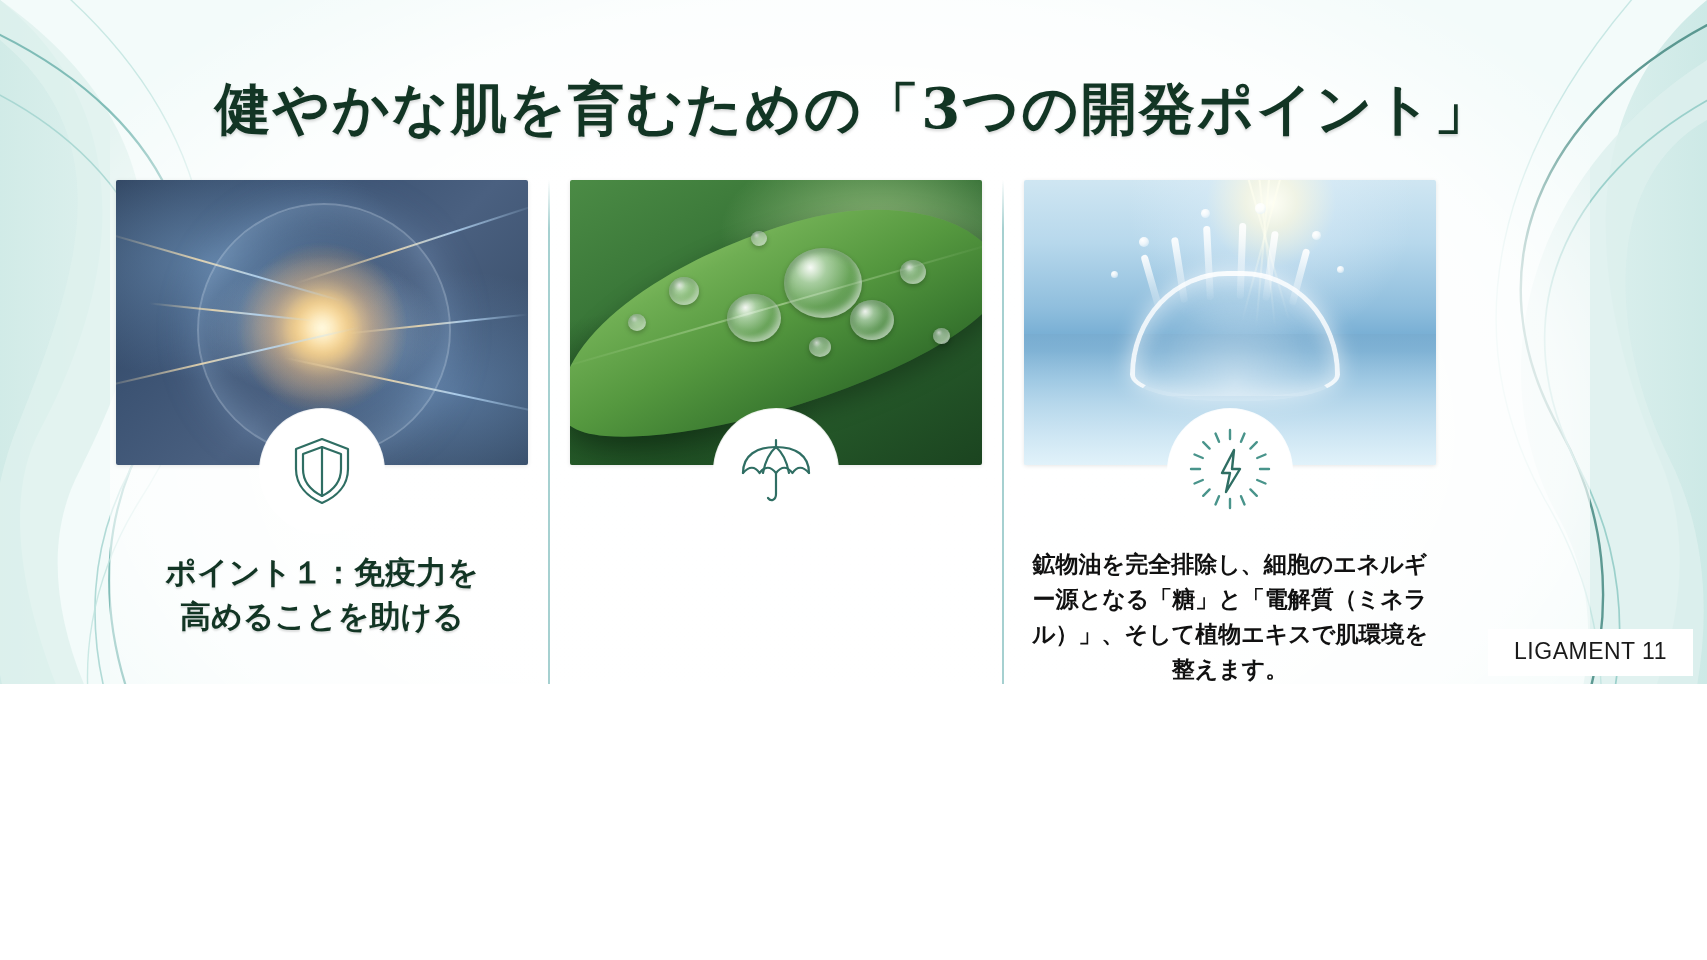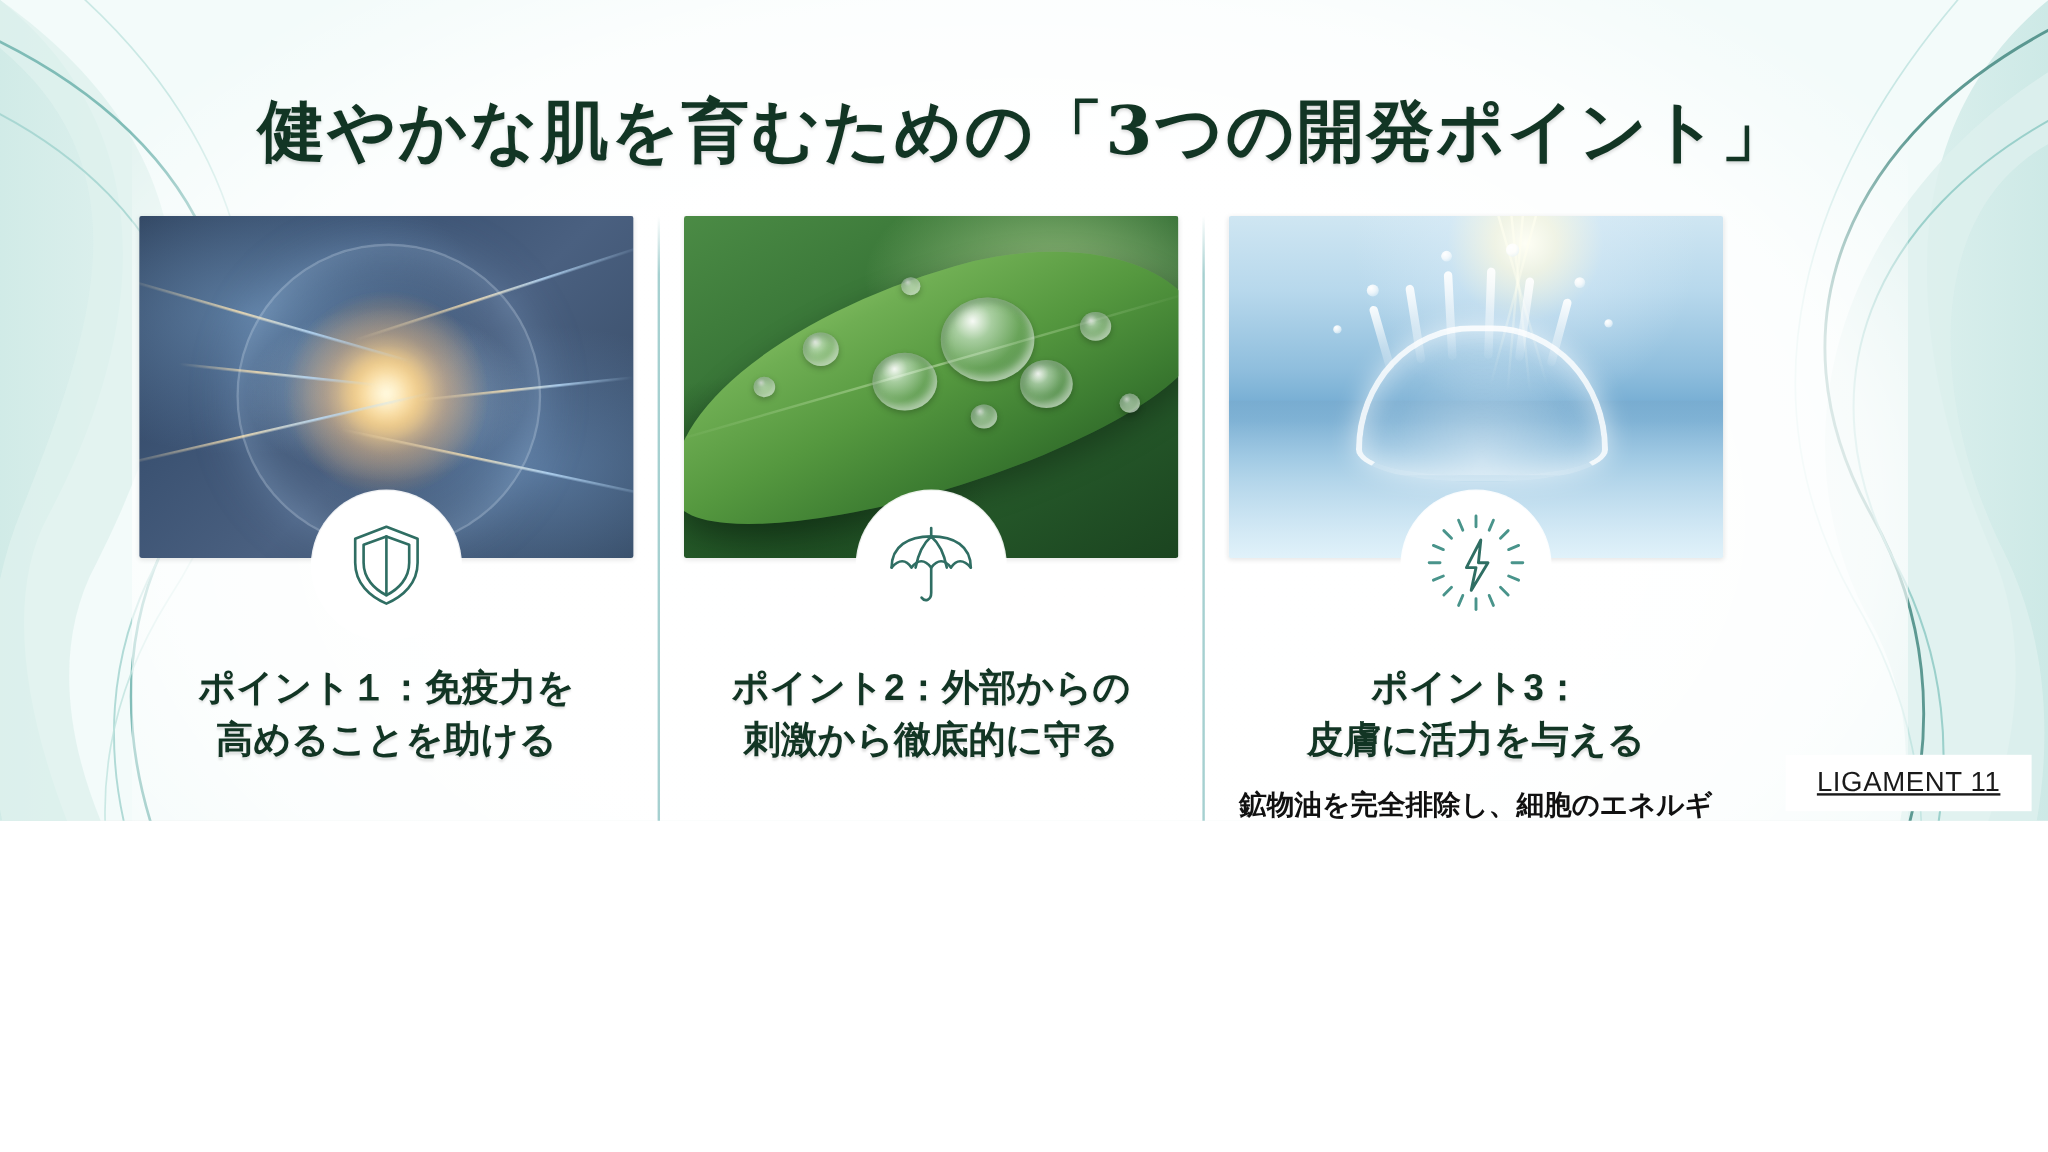--- a/index.html
+++ b/index.html
@@ -238,21 +238,20 @@
   .footer-badge {
     position: absolute;
     right: 14px;
     bottom: 8px;
     background: #ffffff;
     padding: 9px 26px 11px 26px;
     font-size: 23px;
     letter-spacing: 0.5px;
     color: #1a1a1a;
     font-family: "Liberation Sans", "DejaVu Sans", sans-serif;
-    text-decoration: underline;
   }
 </style>
 </head>
 <body>
 
 <div id="slide">
 
   <svg class="bg-layer" viewBox="0 0 1707 960" preserveAspectRatio="none" aria-hidden="true">
     <defs>
       <linearGradient id="washL" x1="0" y1="0" x2="1" y2="0">
@@ -344,22 +343,20 @@
             <path d="M37 4 V12"></path>
             <path d="M4 37 C4 19 18 11 37 11 C56 11 70 19 70 37"></path>
             <path d="M4 37 C10 30 16 30 20.5 37 C26 30 31.5 30 37 37 C42.5 30 48 30 53.5 37 C58 30 64 30 70 37"></path>
             <path d="M37 11 C30 17 26 26 24 37"></path>
             <path d="M37 11 C44 17 48 26 50 37"></path>
             <path d="M37 37 V58 C37 64 32 66 29 62"></path>
           </svg>
         </span>
       </div>
 
-      <div class="card-head">ポイント2：外部からの
-刺激から徹底的に守る</div>
     </div>
 
     <div class="divider"></div>
 
     <div class="col">
       <div class="photo">
         <div class="ph-inner ph-water">
           <div class="ray" style="left:52%;transform:rotate(-16deg);"></div>
           <div class="ray" style="left:56%;transform:rotate(-6deg);"></div>
           <div class="ray" style="left:60%;transform:rotate(5deg);"></div>
@@ -400,21 +397,19 @@
               <path d="M7.5 55.5 L15.8 52"></path>
               <path d="M4 41 H13"></path>
               <path d="M7.5 26.5 L15.8 30"></path>
               <path d="M16.2 14.2 L22.6 20.6"></path>
               <path d="M28.5 5.5 L32 13.8"></path>
             </g>
           </svg>
         </span>
       </div>
 
-      <div class="card-head">ポイント3：
-皮膚に活力を与える</div>
       <div class="card-body">鉱物油を完全排除し、細胞のエネルギー源となる「糖」と「電解質（ミネラル）」、そして植物エキスで肌環境を整えます。</div>
     </div>
 
   </div>
 
   <div class="footer-badge">LIGAMENT 11</div>
 </div>
 
 </body></html>

